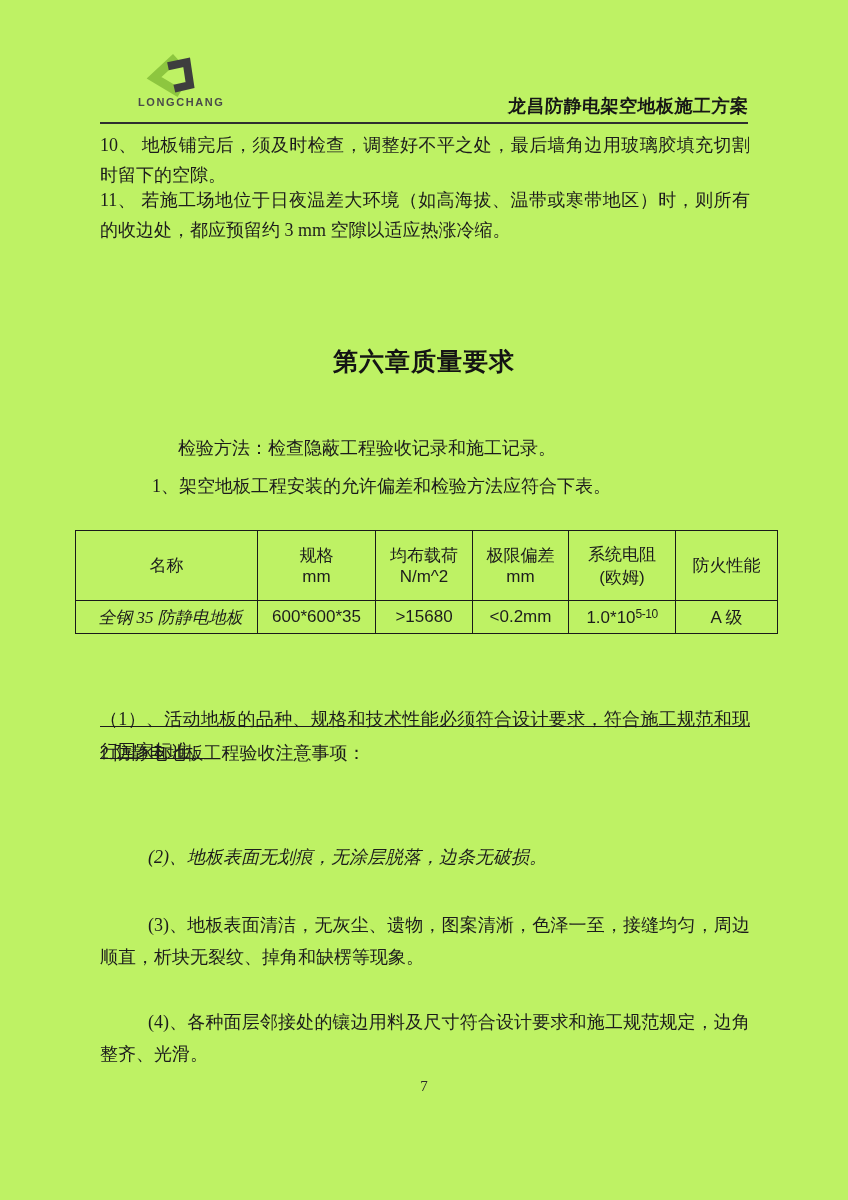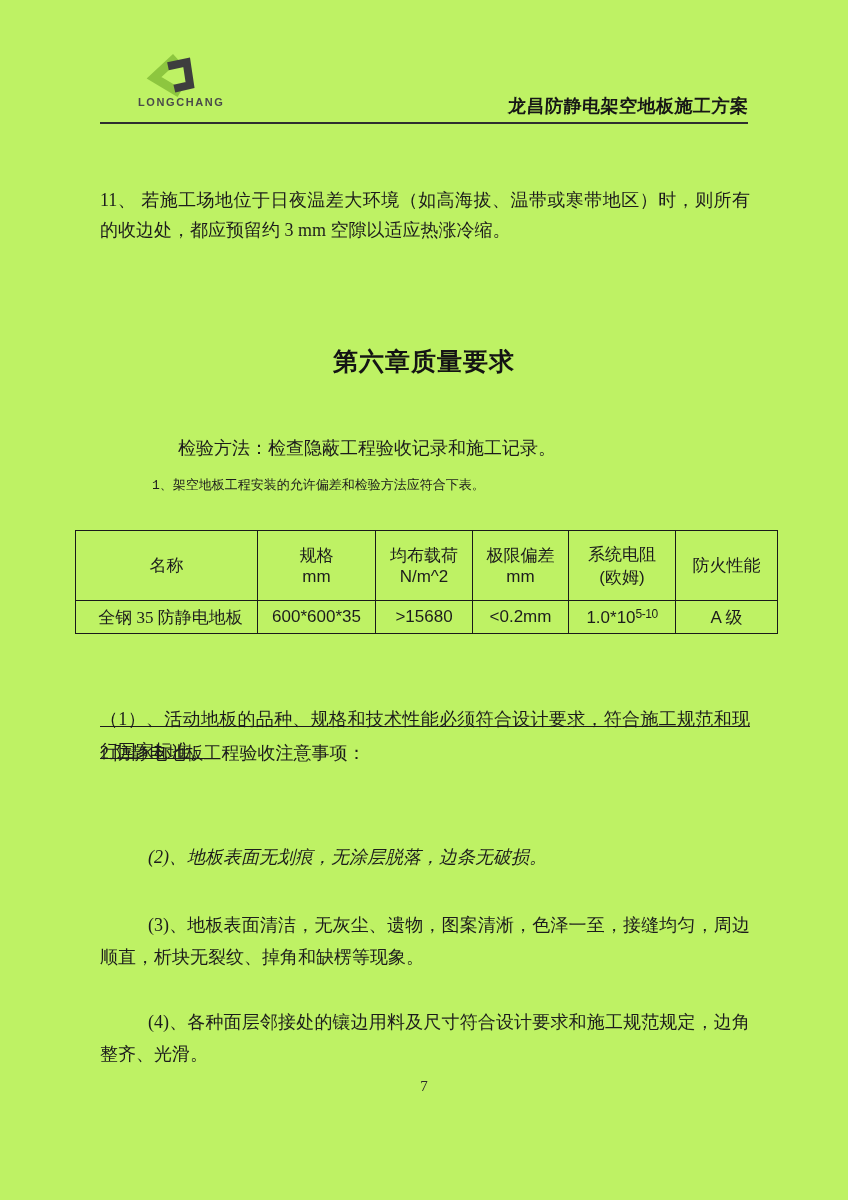--- a/index.html
+++ b/index.html
@@ -43,39 +43,39 @@
   .p11 { top:185px; }
 
   .chapter-title {
     position:absolute; top:345px; left:0; width:848px;
     text-align:center;
     font-size:25px; font-weight:700; letter-spacing:1px;
     color:#141414;
   }
 
   .inspection-line { position:absolute; top:434px; left:178px; font-size:18px; line-height:28px; }
-  .intro-line      { position:absolute; top:472px; left:152px; font-size:13px; line-height:28px;font-family:Liberation Mono, monospace; }
+  .intro-line      { position:absolute; top:472px; left:152px; font-size:18px; line-height:28px; }
 
   
   table.spec {
     position:absolute; top:530px; left:75px;
     width:702px; table-layout:fixed; border-collapse:collapse;
   }
   table.spec th, table.spec td {
     border:1.5px solid #1a1a1a;
     font-weight:normal;
     text-align:center; vertical-align:middle;
     overflow:hidden;
   }
   table.spec th { height:70px; font-size:17px; padding:6px 2px; }
   table.spec td { height:33px; font-size:17px; }
   .h-line1, .h-line2 { display:block; }
   .h-line2 { font-family:"Liberation Sans","DejaVu Sans",sans-serif; }
   .h-line2:empty { display:none; }
-  td.c-name { text-align:left; padding-left:8px; }
+  td.c-name { text-align:left; padding-left:8px;font-style:italic; }
   td.c-sans { font-family:"Liberation Sans","DejaVu Sans",sans-serif; font-size:18px; }
   td.c-sans sup { font-size:12px; letter-spacing:-0.5px; vertical-align:5px; }
 
   
   .notes-title { position:absolute; top:701px; left:100px; font-size:18px; line-height:32px;margin-top:36px; }
   .note {
     position:absolute; left:100px; width:650px;
     font-size:18px; line-height:32px; text-align:justify;
   }
   .note1 { top:703px;text-decoration:underline; }
@@ -101,20 +101,21 @@
           <polyline points="25,12 44,10 45,33 29,35" fill="none" stroke="#3e3e3e" stroke-width="8"></polyline>
         </g>
       </svg>
     </div>
     <div class="logo-text">LONGCHANG</div>
   </div>
 
   <div class="doc-title">龙昌防静电架空地板施工方案</div>
   <div class="header-rule"></div>
 
+  <p class="par p10">10、 地板铺完后，须及时检查，调整好不平之处，最后墙角边用玻璃胶填充切割时留下的空隙。</p>
   <p class="par p11">11、 若施工场地位于日夜温差大环境（如高海拔、温带或寒带地区）时，则所有的收边处，都应预留约 3 mm 空隙以适应热涨冷缩。</p>
 
   <h1 class="chapter-title">第六章质量要求</h1>
 
   <p class="inspection-line">检验方法：检查隐蔽工程验收记录和施工记录。</p>
   <p class="intro-line">1、架空地板工程安装的允许偏差和检验方法应符合下表。</p>
 
   <table class="spec">
     <colgroup>
       <col style="width:182px">

